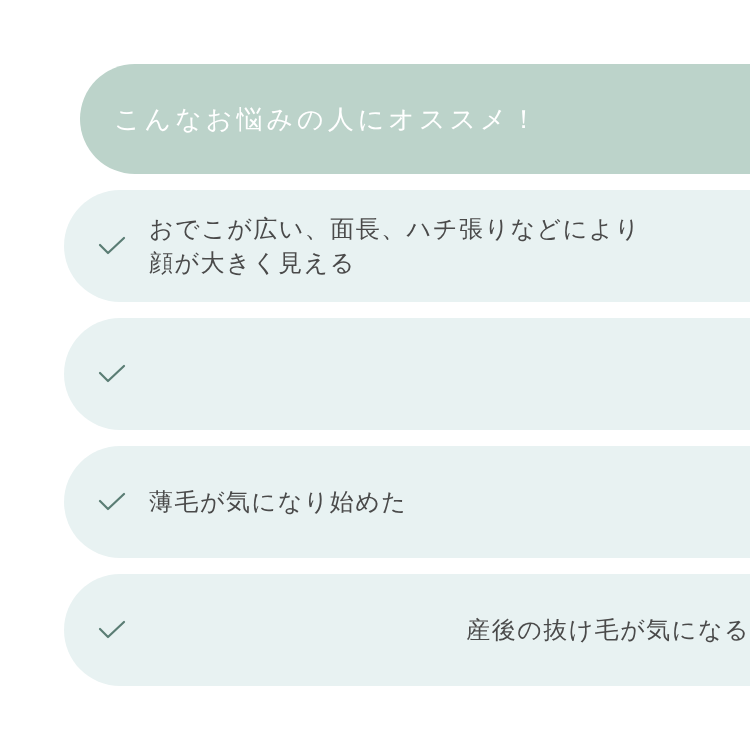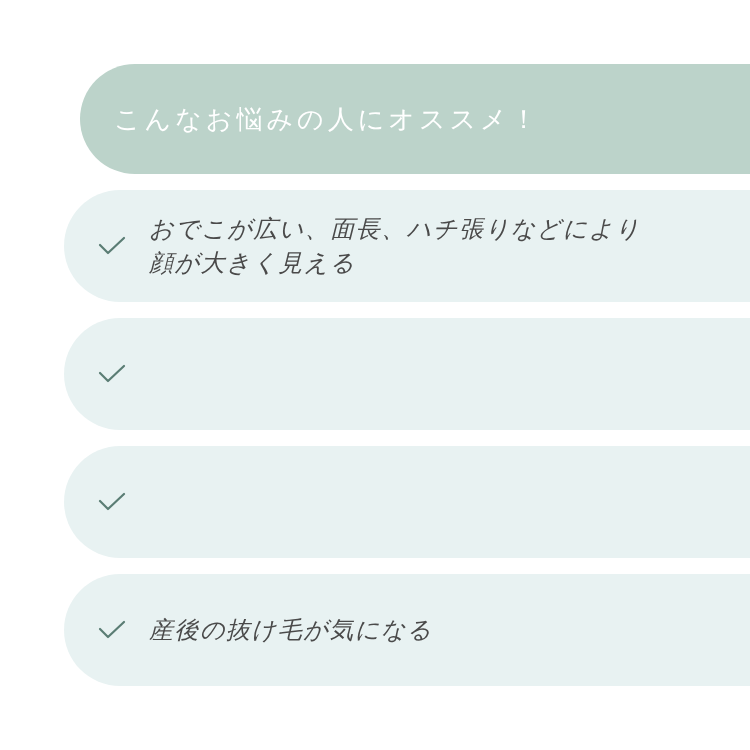--- a/index.html
+++ b/index.html
@@ -11,21 +11,21 @@
     position: absolute; left: 80px; top: 64px; width: 686px; height: 110px;
     background: #bcd3ca; border-radius: 55px 0 0 55px;
     display: flex; align-items: center;
   }
   .header-title {
     margin-left: 34px; color: #ffffff; font-size: 26px; letter-spacing: 4px; font-weight: 500;
   }
   .item {
     position: absolute; left: 64px; width: 686px; height: 112px;
     background: #e8f2f2; border-radius: 56px 0 0 56px;
-    display: flex; align-items: center; font-style: italic;
+    display: flex; align-items: center;
   }
   .check {
     position: absolute; left: 34px; top: 50%; margin-top: -10px; width: 28px; height: 20px;
   }
   .item-text {
     margin-left: 85px; color: #4a4a4a; font-size: 24px; line-height: 34px; letter-spacing: 1.5px;
     white-space: pre-line;
   }
 </style>
 </head>
@@ -46,20 +46,21 @@
 <div class="item" style="top:318px;">
   <svg class="check" viewBox="0 0 28 20">
       <polyline points="2,9 10,17 26,2" fill="none" stroke="#5a7d74" stroke-width="2.2" stroke-linecap="round" stroke-linejoin="round"></polyline>
     </svg>
 </div>
 
 <div class="item" style="top:446px;">
   <svg class="check" viewBox="0 0 28 20">
       <polyline points="2,9 10,17 26,2" fill="none" stroke="#5a7d74" stroke-width="2.2" stroke-linecap="round" stroke-linejoin="round"></polyline>
     </svg>
+  <span class="item-text">薄毛が気になり始めた</span>
 </div>
 
-<div class="item" style="top:574px;">
+<div class="item" style="top:574px;justify-content:flex-end;">
   <svg class="check" viewBox="0 0 28 20">
       <polyline points="2,9 10,17 26,2" fill="none" stroke="#5a7d74" stroke-width="2.2" stroke-linecap="round" stroke-linejoin="round"></polyline>
     </svg>
   <span class="item-text">産後の抜け毛が気になる</span>
 </div>
 
 </body></html>

